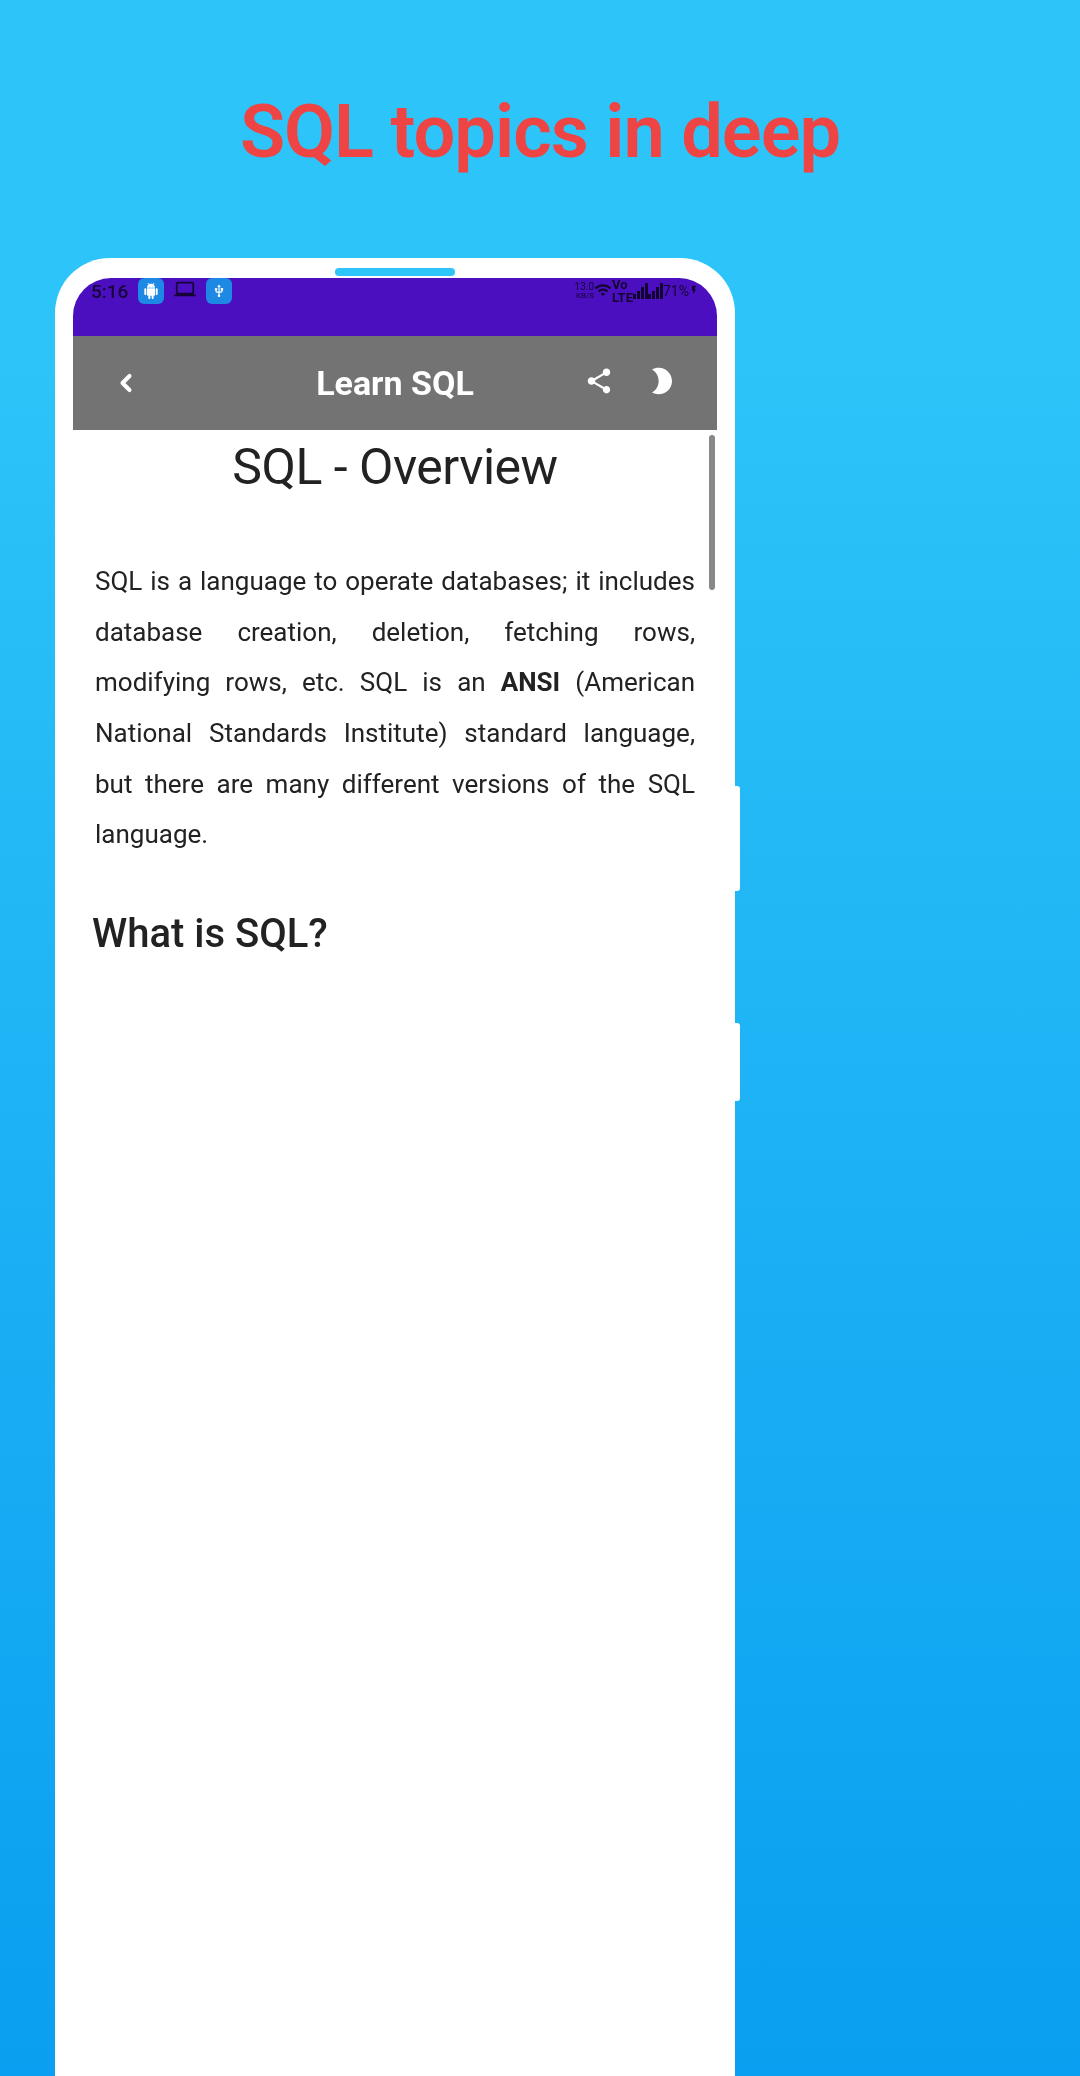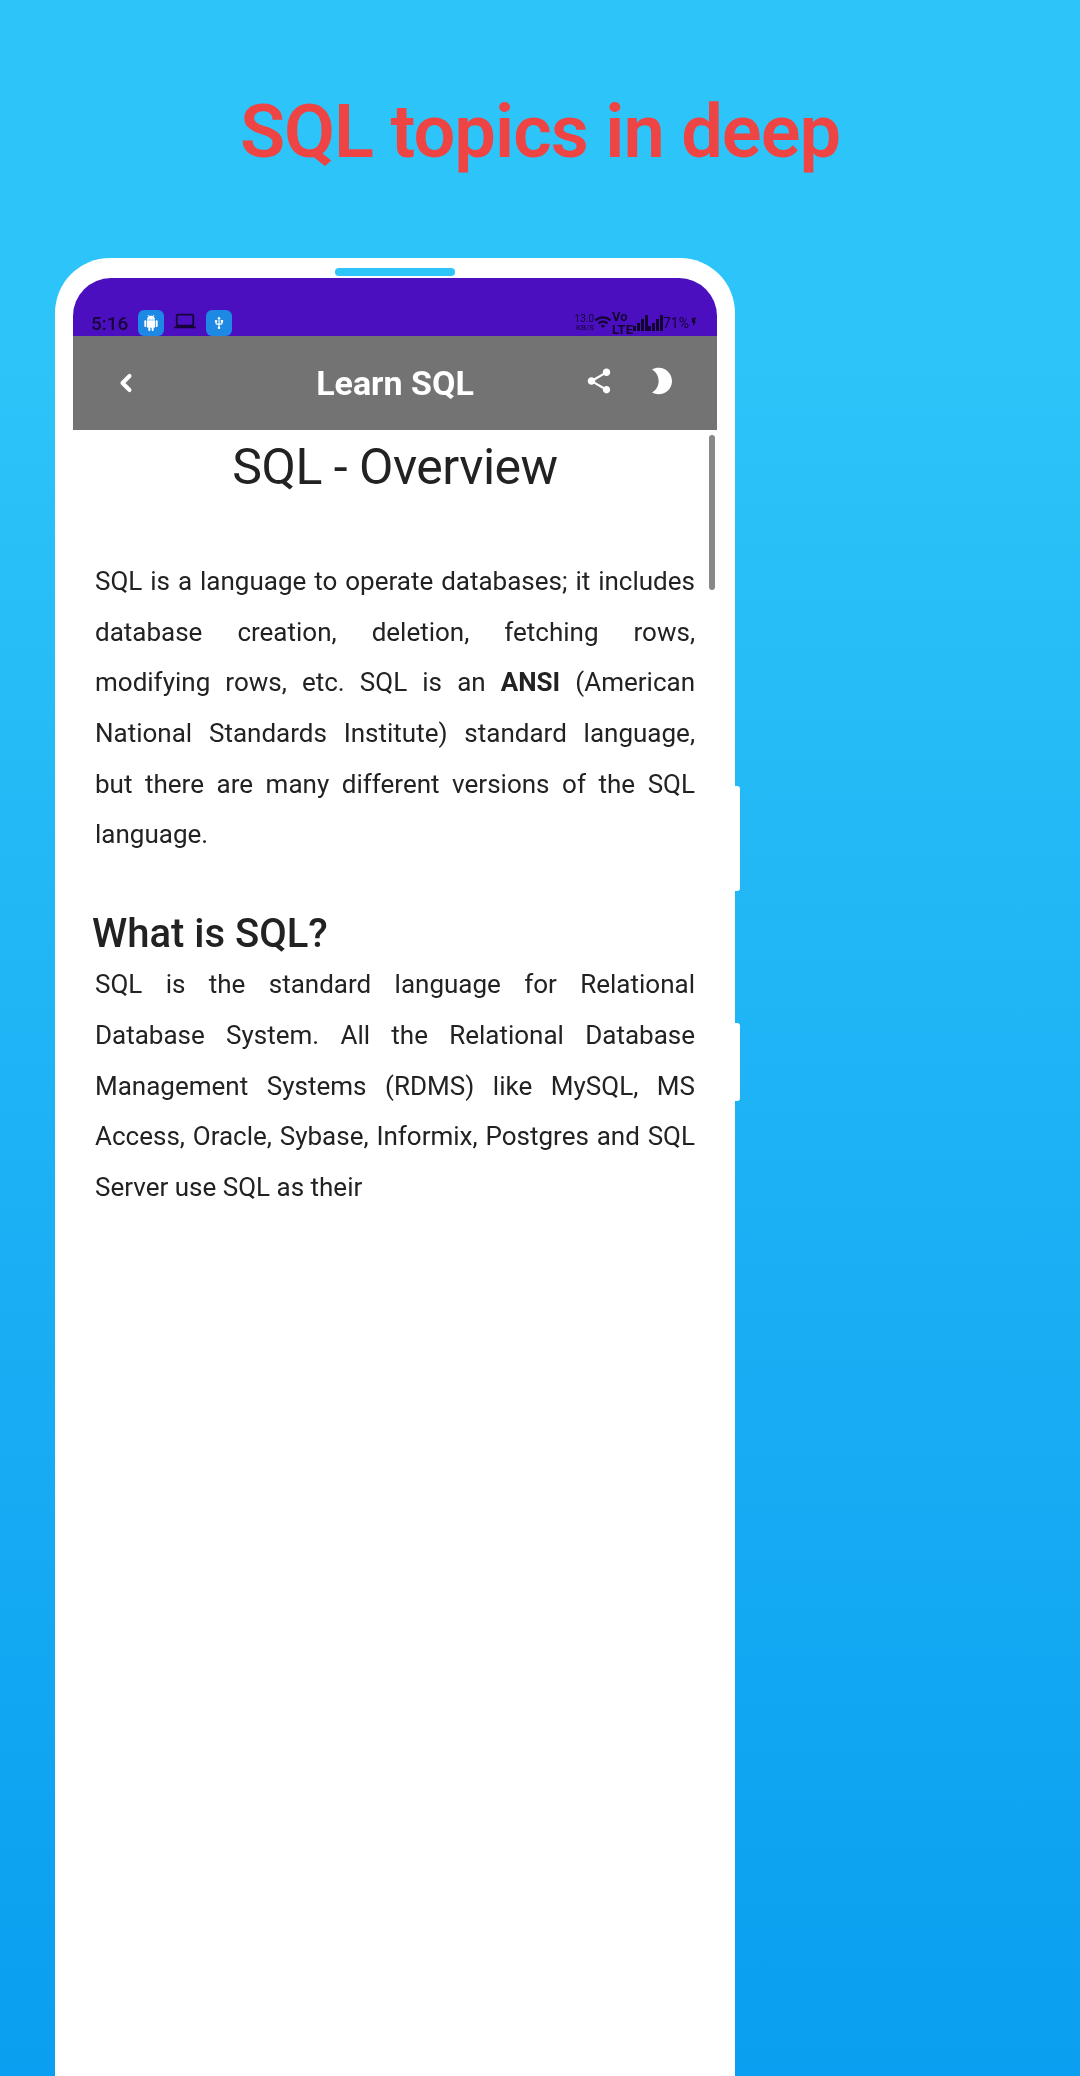--- a/index.html
+++ b/index.html
@@ -55,21 +55,21 @@
       height: 8px;
       background: #2DC5F9;
       border-radius: 4px;
       z-index: 10;
     }
     
     .status-bar {
       background: #4B0FBF;
       height: 58px;
       display: flex;
-      align-items: flex-end;
+      align-items: flex-start;
       justify-content: space-between;
       padding: 0 18px;
       font-size: 18px;
       color: rgba(0,0,0,0.7);
     }
     
     .status-left {
       display: flex;
       align-items: center;
       gap: 10px;
@@ -194,21 +194,21 @@
     }
     
     .body-text strong {
       font-weight: 700;
     }
     
     .section-heading {
       font-size: 40px;
       font-weight: 500;
       color: #222;
-      margin-bottom: 2px;
+      margin-bottom: 14px;
       margin-left: -3px;
     }
     
     .side-button {
       position: absolute;
       right: -5px;
       width: 10px;
       background: white;
       border-radius: 3px;
     }
@@ -313,17 +313,16 @@
 
       <h1 class="page-heading">SQL - Overview</h1>
 
       <p class="body-text">
         <span>SQL is a language to operate databases; it includes database creation, deletion, fetching rows, modifying rows, etc. SQL is an </span><strong>ANSI</strong><span> (American National Standards Institute) standard language, but there are many different versions of the SQL language.</span>
       </p>
 
       <h2 class="section-heading">What is SQL?</h2>
 
 
-      <p class="body-text">SQL is the standard language for Relational Database System. All the Relational Database Management Systems (RDMS) like MySQL, MS Access, Oracle, Sybase, Informix, Postgres and SQL Server use SQL as their</p>
     </div>
 
   </div>
 </div>
 
 </body></html>

